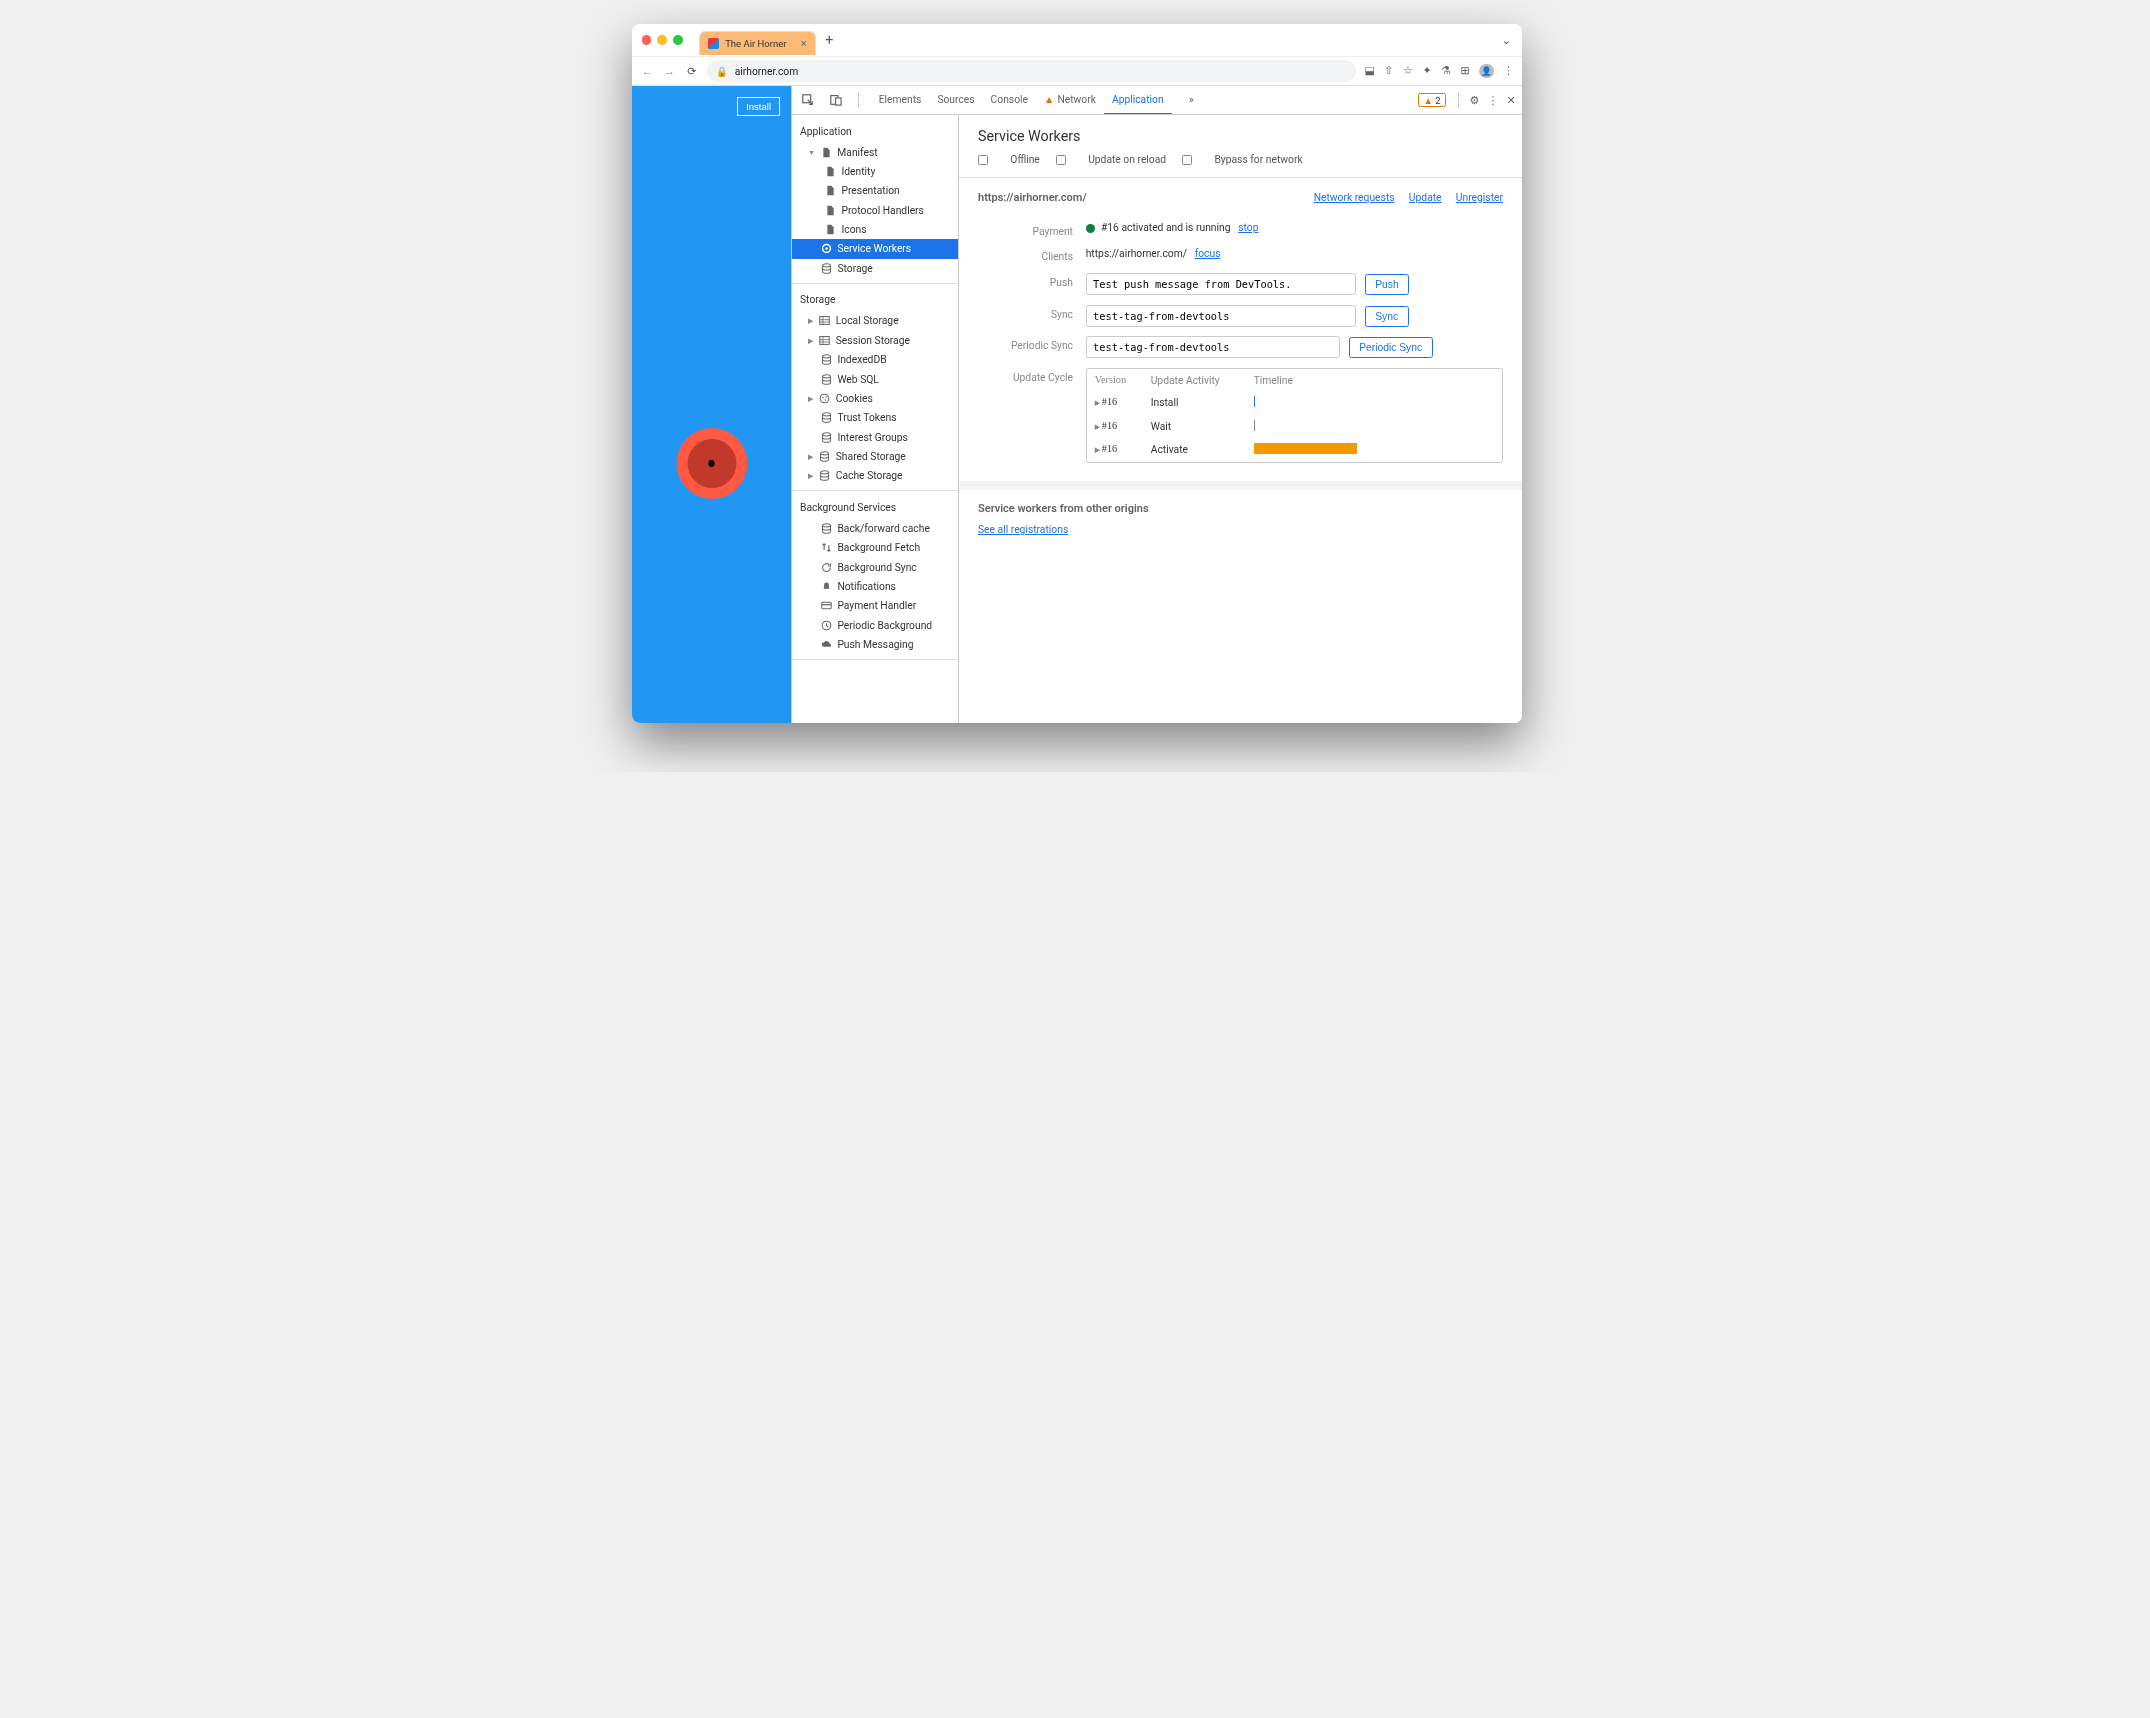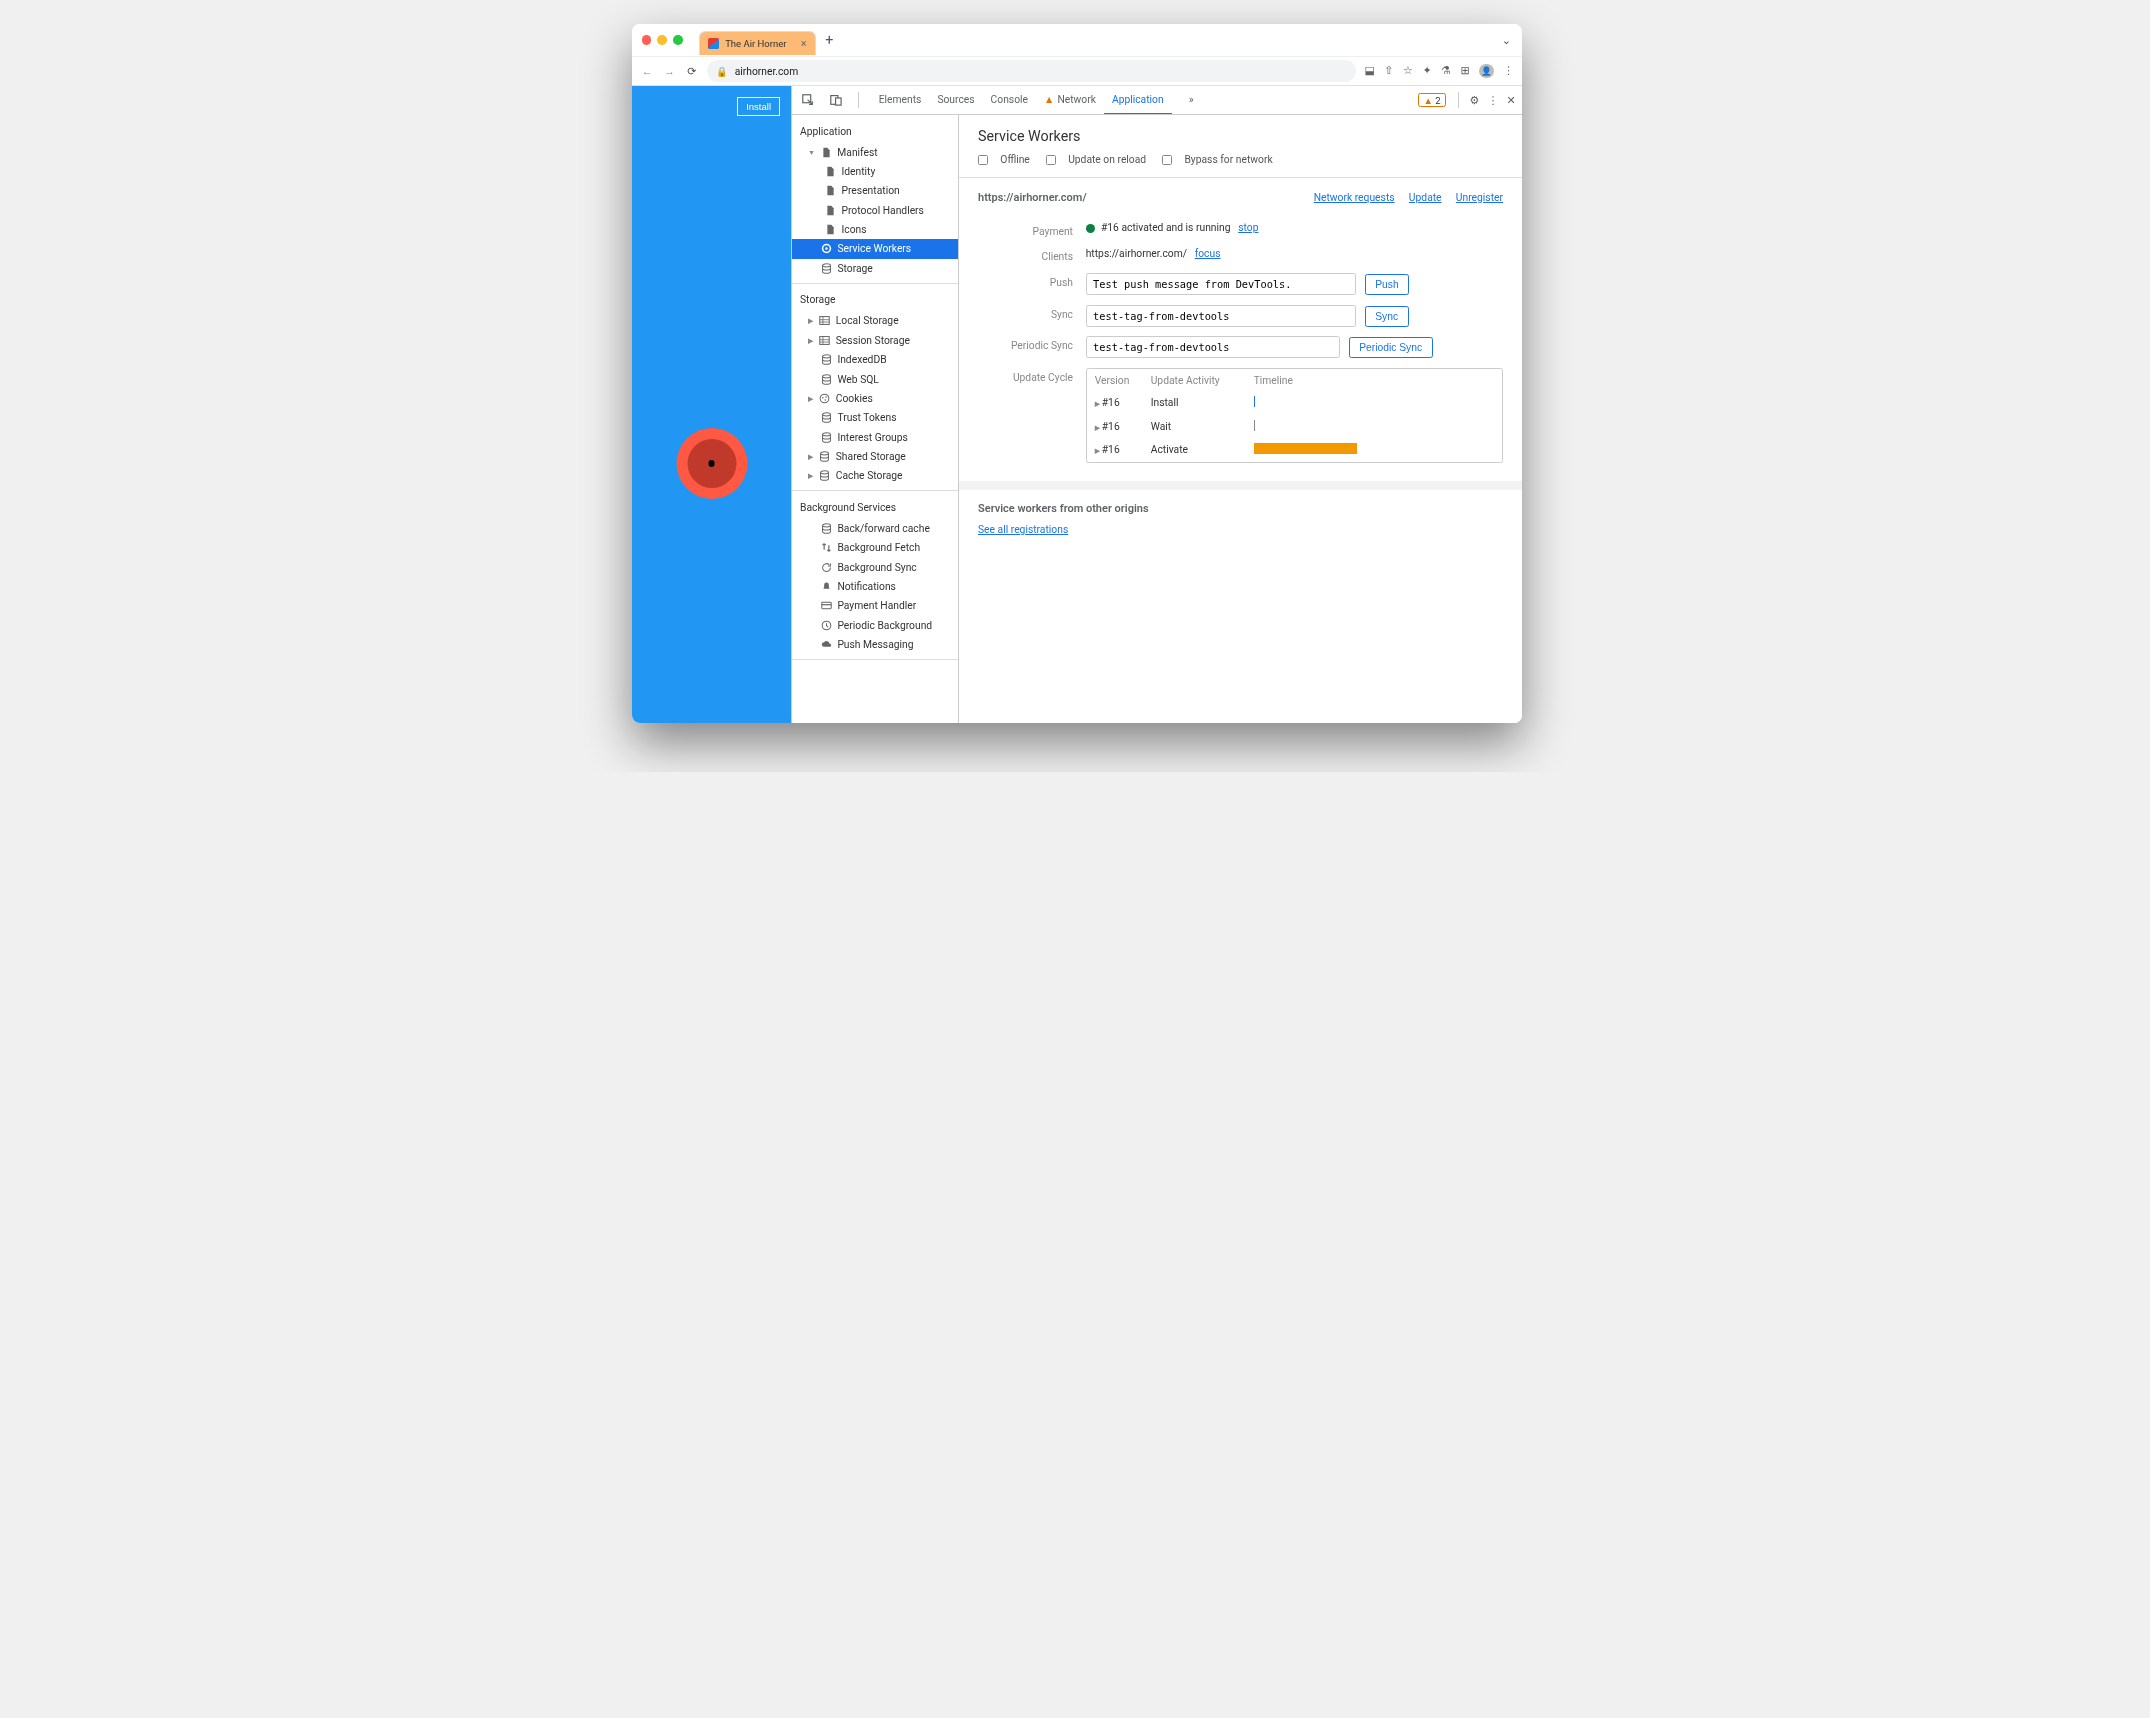--- a/index.html
+++ b/index.html
@@ -58,42 +58,42 @@
 .sb-item.l2 { padding-left: 32px; }
 .sb-item.selected { background: #1a73e8; color: #fff; }
 .sb-tri { color: #888; font-size: 7.1px; }
 .sb-ico { color: #666; display: inline-flex; width: 12.7px; height: 12.7px; align-items: center; justify-content: center; }
 .sb-item.selected .sb-ico { color: #fff; }
 
 
 .detail { flex: 1; overflow-y: auto; background: #fff; }
 .dt-header { padding: 12.7px 19px 4.8px; font-size: 14.3px; color: #333; }
 .dt-checks { display: flex; gap: 16px; padding: 4.8px 19px 11px; border-bottom: 0.8px solid #ddd; font-size: 10.3px; color: #555; }
-.dt-check { display: flex; align-items: center; gap: 12px; }
+.dt-check { display: flex; align-items: center; gap: 22px; }
 .cbox { width: 10.3px; height: 10.3px; border: 1.2px solid #888; border-radius: 1.6px; }
 
 .sw-block { padding: 12.7px 19px; }
 .sw-header { display: flex; justify-content: space-between; align-items: center; margin-bottom: 12.7px; }
 .sw-origin { font-size: 11px; font-weight: 600; color: #5f6368; }
 .sw-links { display: flex; gap: 14.3px; }
 .link { color: #1a73e8; text-decoration: underline; cursor: pointer; font-size: 10.3px; }
 
 .sw-row { display: flex; align-items: flex-start; padding: 4.8px 0; gap: 12.7px; }
 .sw-label { width: 95px; text-align: right; color: #888; font-size: 10.3px; padding-top: 3.2px; }
 .sw-value { flex: 1; font-size: 10.3px; color: #333; }
 .received { margin-top: 12.7px; }
 .status-dot { display: inline-block; width: 9.5px; height: 9.5px; background: #0b8043; border-radius: 50%; margin-right: 3.2px; vertical-align: middle; }
 
 .sw-input { width: 270px; border: 0.8px solid #ccc; border-radius: 2.4px; padding: 4px 6.4px; font-family: monospace; font-size: 10.3px; }
 .sw-btn { border: 0.8px solid #1a73e8; color: #1a73e8; background: #fff; padding: 4px 9.5px; border-radius: 2.4px; font-size: 10.3px; margin-left: 6.4px; }
 
 .cycle-table { border: 0.8px solid #ccc; border-radius: 2.4px; }
 .ct-head, .ct-row { display: flex; padding: 4.8px 8px; gap: 8px; }
 .ct-head { color: #888; }
-.ct-v { width: 48px; }
+.ct-v { width: 48px; font-family: Liberation Serif, serif; }
 .ct-a { width: 95px; }
 .ct-t { flex: 1; }
 .ct-row .ct-v { color: #333; }
 .tri-s { color: #888; font-size: 7.1px; margin-right: 1.6px; }
 .tl-short { display: inline-block; width: 1.6px; height: 11px; background: #1a73e8; }
 .tl-thin { display: inline-block; width: 0.8px; height: 11px; background: #888; }
 .tl-bar { display: inline-block; width: 103px; height: 11px; background: #f29900; }
 
 .other-origins { border-top: 9.5px solid #f1f3f4; padding: 12.7px 19px; }
 .oo-title { font-weight: 600; color: #5f6368; margin-bottom: 8px; }

